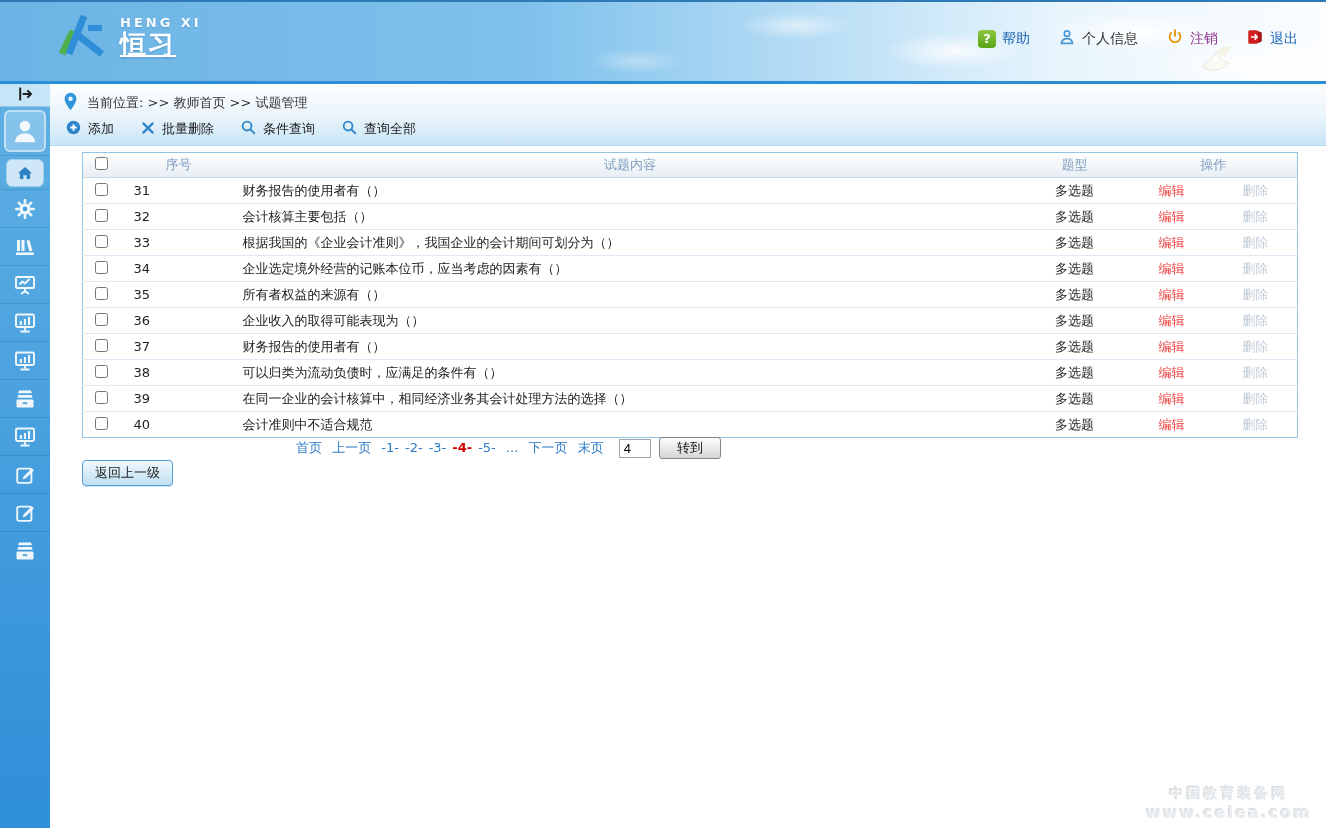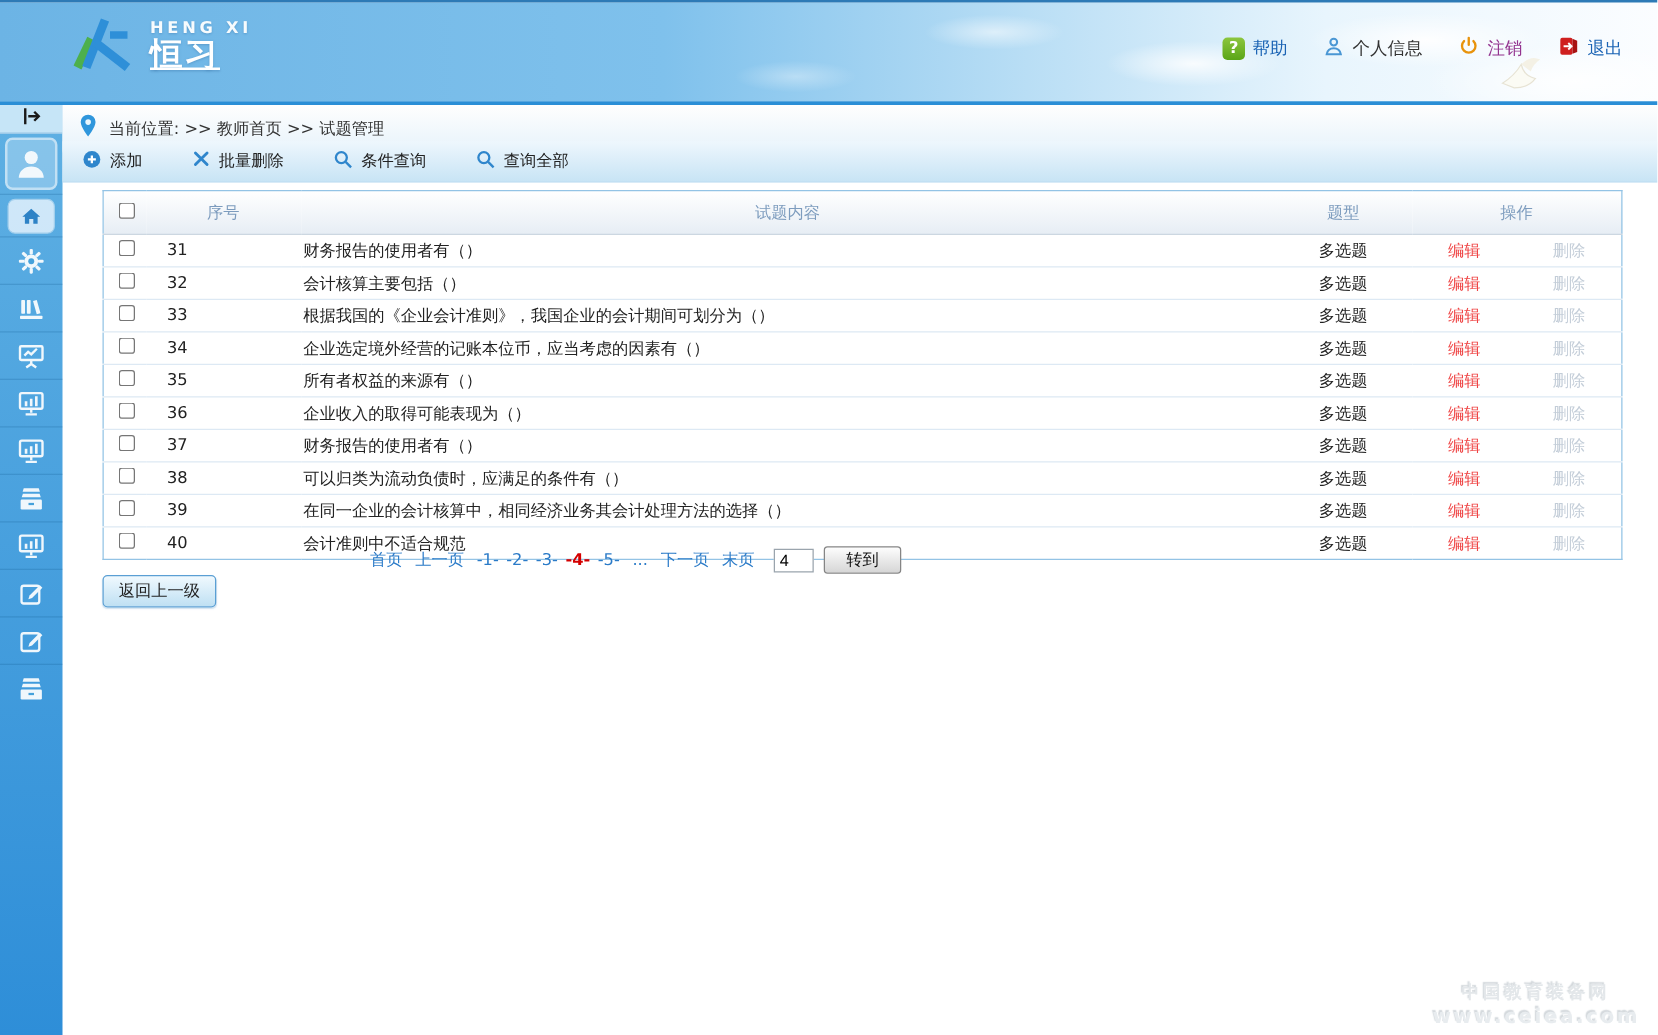--- a/index.html
+++ b/index.html
@@ -74,32 +74,32 @@
   .breadcrumb-bar {
     position:absolute; left:50px; top:84px; width:1276px; height:38px;
     background:linear-gradient(#fefefe,#e7f3fb);
     border-bottom:1px solid #d8ebf7;
     display:flex; align-items:center; gap:9px; padding-left:13px; color:#333;
   }
   .toolbar {
     position:absolute; left:50px; top:113px; width:1276px; height:33px;
     background:linear-gradient(#eef7fd,#c8e4f5);
     border-bottom:1px solid #b3d8ef;
-    display:flex; align-items:center; gap:39px; padding-left:15px; color:#222;
+    display:flex; align-items:center; gap:26px; padding-left:15px; color:#222;
   }
   .tool-item { display:flex; align-items:center; gap:6px; cursor:pointer; }
 
   
   .qtable {
     position:absolute; left:82px; top:152px; width:1216px;
     border-collapse:collapse; table-layout:fixed;
     border:1px solid #93c3e5; background:#fff;
   }
   .qtable thead tr {
-    height:35px; background:linear-gradient(#ffffff,#e6edf4);
+    height:25px; background:linear-gradient(#ffffff,#e6edf4);
   }
   .qtable th {
     font-weight:normal; color:#7d9cbe; font-size:13px;
     border-bottom:1px solid #ccd7e1; text-align:center;
   }
   .qtable tbody tr { height:26px; background:#fff;margin-top:17px; }
   .qtable tbody tr + tr { border-top:1px solid #dde9f4; }
   .qtable td { font-size:13px; color:#222; vertical-align:middle; }
   .col-check { width:34px; }
   .col-seq { width:124px; }

